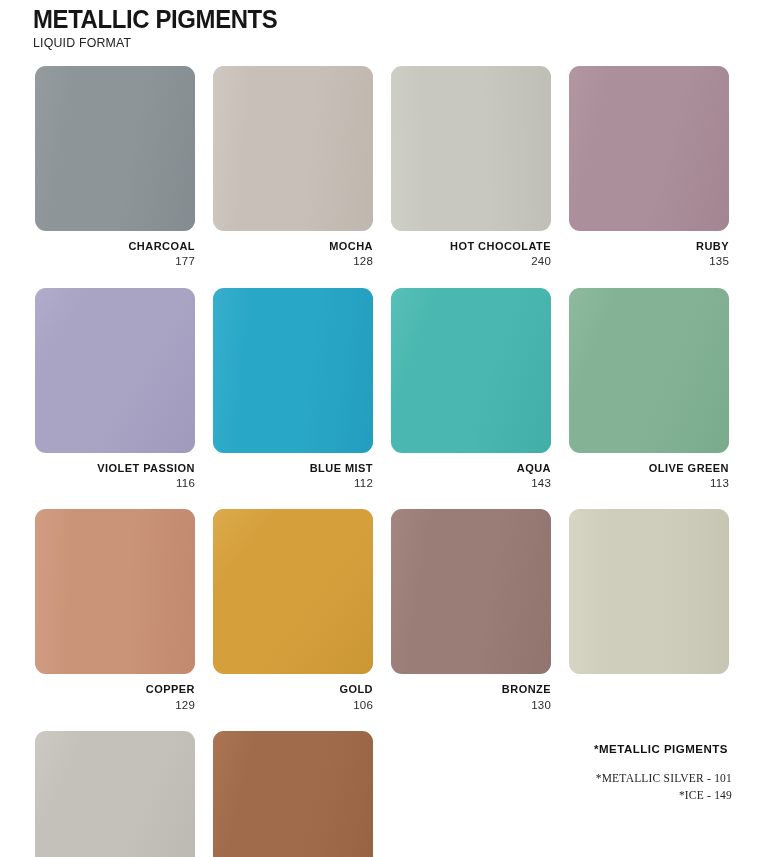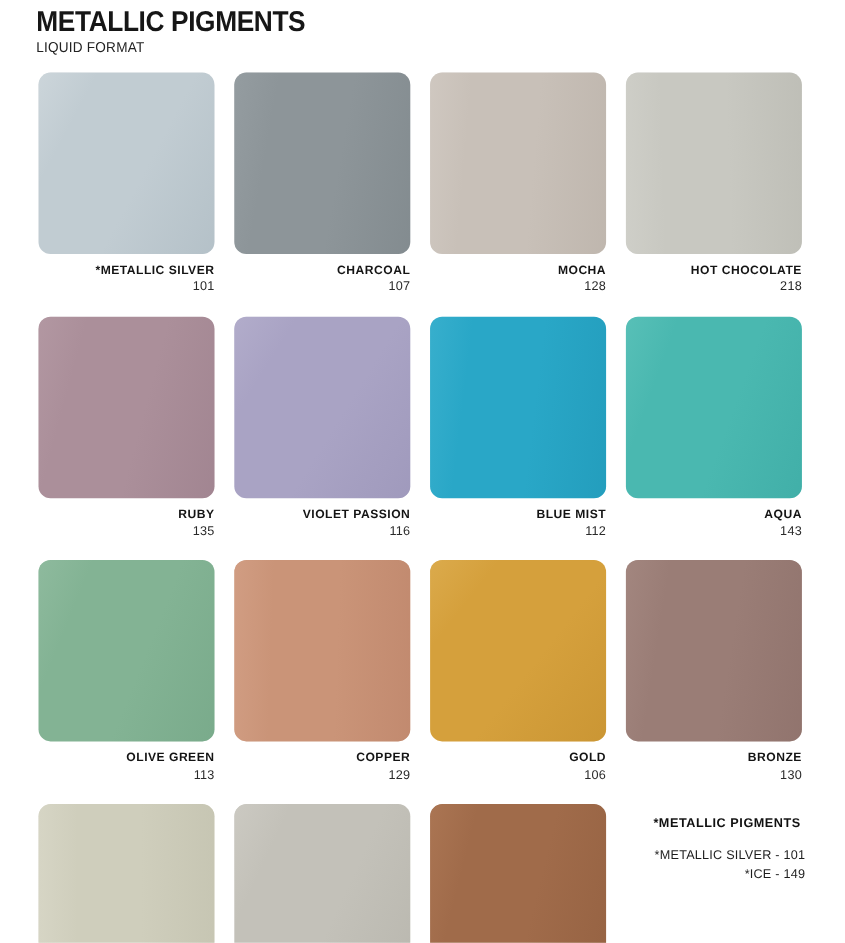--- a/index.html
+++ b/index.html
@@ -123,67 +123,60 @@
     font-weight:bold;
     font-size:11.5px;
     letter-spacing:0.5px;
     line-height:1.32;
     color:#111;
     padding-right:4px;
   }
   .footnote-head div { white-space:nowrap; }
   .footnote-list {
     margin-top:13px;
-    font-family:Liberation Sans, sans-serif;
+    font-family:Liberation Serif, serif;
     font-weight:normal;
     font-size:11.5px;
     letter-spacing:0.2px;
     line-height:1.42;
     color:#1e1e1e;
   }
   .footnote-list div { white-space:nowrap; }
 </style>
 </head>
 <body>
 
 <div class="page">
 
   <div class="header">
     <div class="title">METALLIC PIGMENTS</div>
     <div class="subtitle">LIQUID FORMAT</div>
   </div>
 
   <div class="grid">
       <div class="cell">
-        <div class="swatch" style="background: rgb(193, 204, 210);">
-          <div class="sheen" style="background: linear-gradient(118deg, rgb(213, 221, 225) 0%, rgba(255, 255, 255, 0) 22%, rgba(255, 255, 255, 0) 58%, rgb(170, 184, 192) 100%); opacity: 0.55;"></div>
-        </div>
-        <div class="label">*METALLIC SILVER</div>
-        <div class="code">101</div>
-      </div>
-      <div class="cell">
         <div class="swatch" style="background: rgb(141, 149, 153);">
           <div class="sheen" style="background: linear-gradient(100deg, rgb(154, 162, 166) 0%, rgba(255, 255, 255, 0) 22%, rgba(255, 255, 255, 0) 58%, rgb(123, 132, 136) 100%); opacity: 0.55;"></div>
         </div>
         <div class="label">CHARCOAL</div>
-        <div class="code">107</div>
+        <div class="code">177</div>
       </div>
       <div class="cell">
         <div class="swatch" style="background: rgb(200, 192, 184);">
           <div class="sheen" style="background: linear-gradient(95deg, rgb(213, 206, 199) 0%, rgba(255, 255, 255, 0) 22%, rgba(255, 255, 255, 0) 58%, rgb(184, 175, 166) 100%); opacity: 0.55;"></div>
         </div>
         <div class="label">MOCHA</div>
         <div class="code">128</div>
       </div>
       <div class="cell">
         <div class="swatch" style="background: rgb(200, 200, 193);">
           <div class="sheen" style="background: linear-gradient(88deg, rgb(212, 212, 206) 0%, rgba(255, 255, 255, 0) 22%, rgba(255, 255, 255, 0) 58%, rgb(183, 183, 175) 100%); opacity: 0.55;"></div>
         </div>
         <div class="label">HOT CHOCOLATE</div>
-        <div class="code">218</div>
+        <div class="code">240</div>
       </div>
       <div class="cell">
         <div class="swatch" style="background: rgb(171, 143, 154);">
           <div class="sheen" style="background: linear-gradient(105deg, rgb(184, 158, 168) 0%, rgba(255, 255, 255, 0) 22%, rgba(255, 255, 255, 0) 58%, rgb(154, 125, 138) 100%); opacity: 0.55;"></div>
         </div>
         <div class="label">RUBY</div>
         <div class="code">135</div>
       </div>
       <div class="cell">
         <div class="swatch" style="background: rgb(169, 163, 196);">

